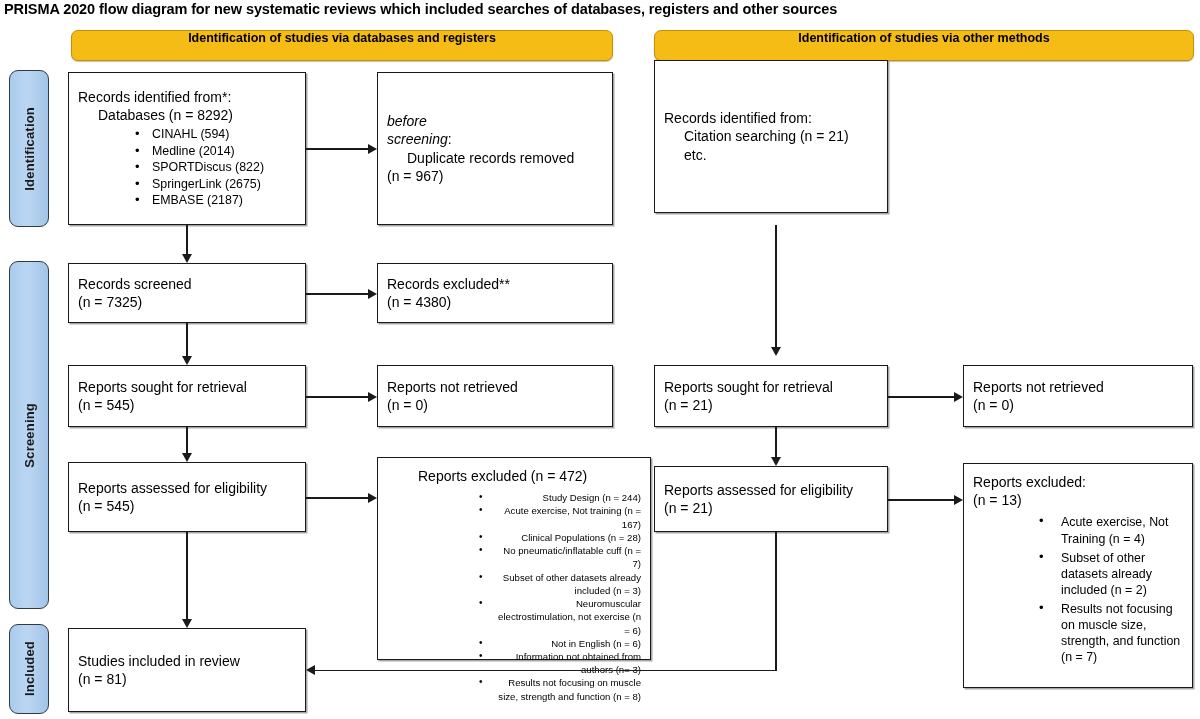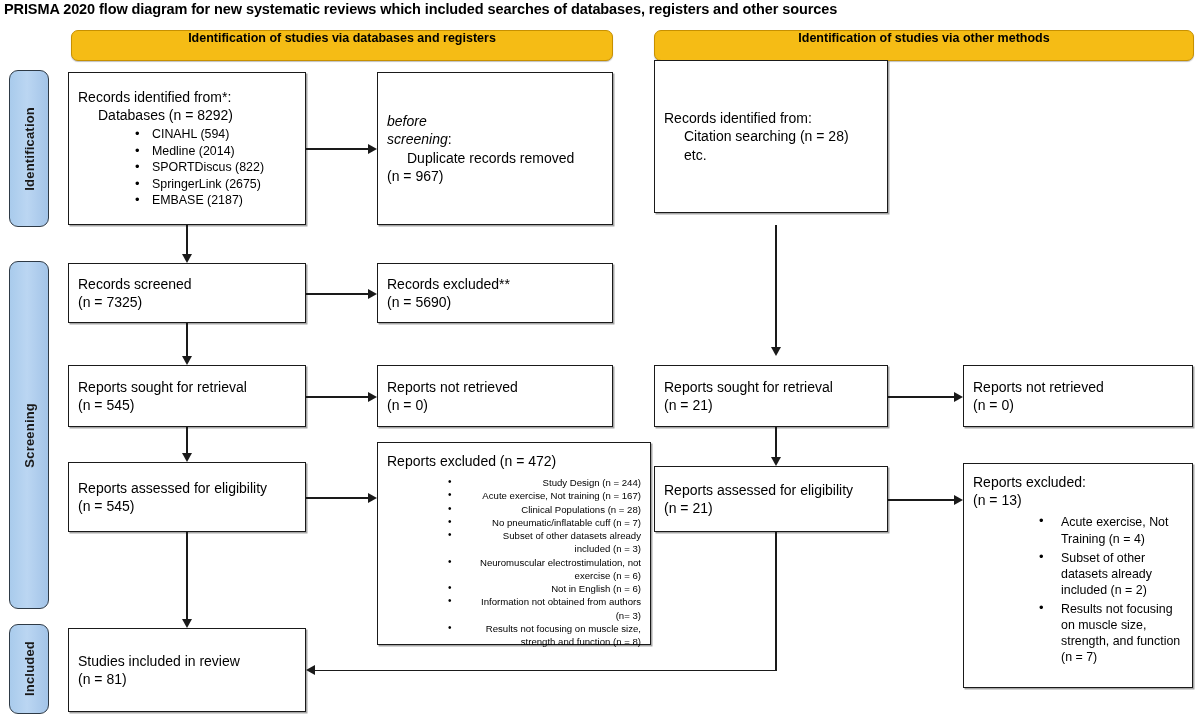--- a/index.html
+++ b/index.html
@@ -189,39 +189,39 @@
     <div class="line">(n = 967)</div>
   </div>
 
   <div class="box" style="left:68px; top:263px; width:238px; height:60px;">
     <div class="line">Records screened</div>
     <div class="line">(n = 7325)</div>
   </div>
 
   <div class="box" style="left:377px; top:263px; width:236px; height:60px;">
     <div class="line">Records excluded**</div>
-    <div class="line">(n = 5690)</div>
+    <div class="line">(n = 4380)</div>
   </div>
 
   <div class="box" style="left:68px; top:365px; width:238px; height:62px;">
     <div class="line">Reports sought for retrieval</div>
     <div class="line">(n = 545)</div>
   </div>
 
   <div class="box" style="left:377px; top:365px; width:236px; height:62px;">
     <div class="line">Reports not retrieved</div>
     <div class="line">(n = 0)</div>
   </div>
 
   <div class="box" style="left:68px; top:462px; width:238px; height:70px;">
     <div class="line">Reports assessed for eligibility</div>
     <div class="line">(n = 545)</div>
   </div>
 
-  <div class="box top-align" style="left:377px; top:442px; width:274px; height:203px;">
+  <div class="box top-align" style="left:377px; top:457px; width:274px; height:203px;padding-left:40px;">
     <div class="line excl-title">Reports excluded (n = 472)</div>
     <ul class="blist small">
       <li>Study Design (n = 244)</li>
       <li>Acute exercise, Not training (n = 167)</li>
       <li>Clinical Populations (n = 28)</li>
       <li>No pneumatic/inflatable cuff (n = 7)</li>
       <li>Subset of other datasets already included (n = 3)</li>
       <li>Neuromuscular electrostimulation, not exercise (n = 6)</li>
       <li>Not in English (n = 6)</li>
       <li>Information not obtained from authors (n= 3)</li>
@@ -229,21 +229,21 @@
     </ul>
   </div>
 
   <div class="box" style="left:68px; top:628px; width:238px; height:84px;">
     <div class="line">Studies included in review</div>
     <div class="line">(n = 81)</div>
   </div>
 
   <div class="box" style="left:654px; top:60px; width:234px; height:153px;">
     <div class="line">Records identified from:</div>
-    <div class="line indent">Citation searching (n = 28)</div>
+    <div class="line indent">Citation searching (n = 21)</div>
     <div class="line indent">etc.</div>
   </div>
 
   <div class="box" style="left:654px; top:365px; width:234px; height:62px;">
     <div class="line">Reports sought for retrieval</div>
     <div class="line">(n = 21)</div>
   </div>
 
   <div class="box" style="left:963px; top:365px; width:230px; height:62px;">
     <div class="line">Reports not retrieved</div>

